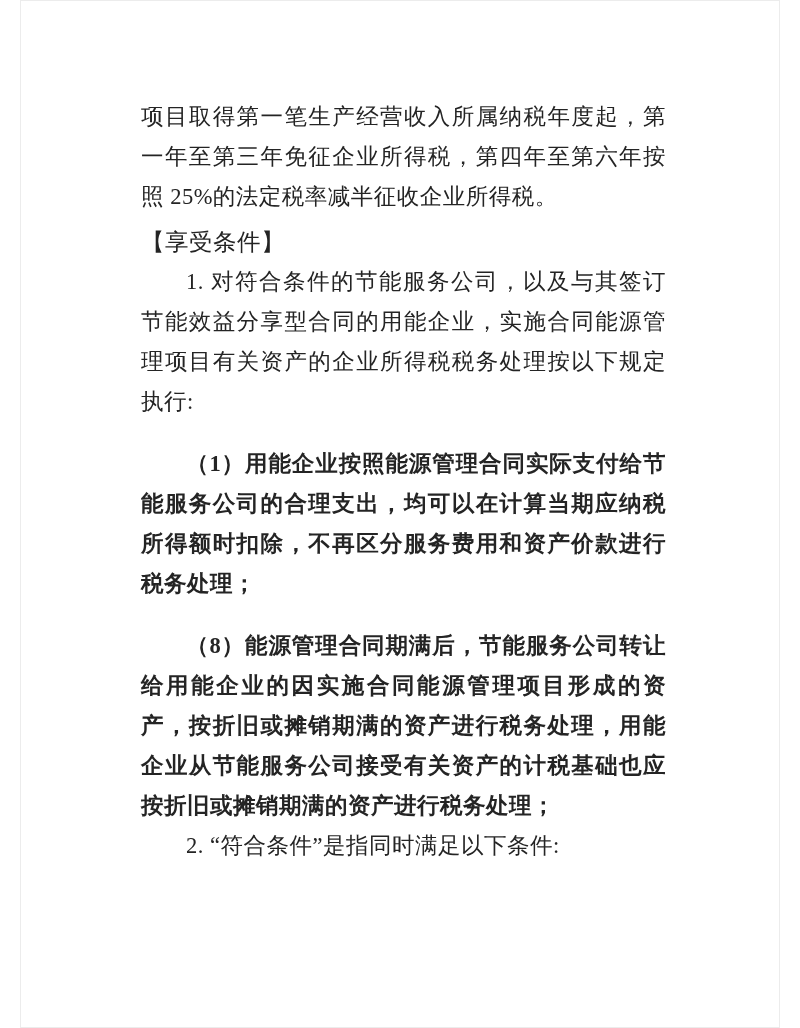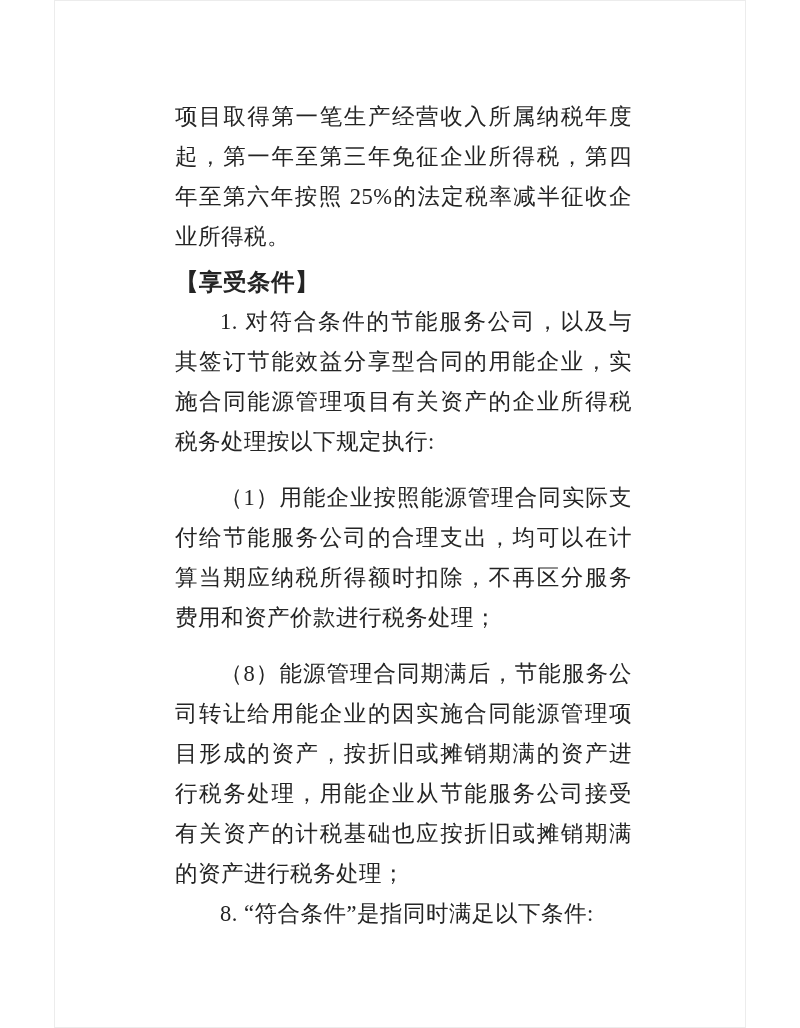--- a/index.html
+++ b/index.html
@@ -2,21 +2,21 @@
 <html style="--page-bg: #ffffff; --ink: #242424;"><head>
 <meta charset="utf-8">
 <style>
   html, body {
     margin: 0;
     padding: 0;
     background: #ffffff;
   }
   .doc-page {
     position: relative;
-    width: 692px;
+    width: 760px;
     height: 1028px;
     margin: 0 auto;
     background: var(--page-bg, #ffffff);
     box-sizing: border-box;
     border: 1px solid #ececec;
     padding: 96px 113px 0 120px;
     overflow: hidden;
     font-family: "Liberation Serif", "DejaVu Serif", serif;
     color: var(--ink, #242424);
   }
@@ -26,41 +26,42 @@
     line-height: 40px;
     text-align: justify;
     text-justify: inter-ideograph;
     letter-spacing: 0.5px;
     word-break: break-all;
   }
   .para--indent {
     text-indent: 2em;
   }
   .para--spaced {
-    margin-top: 16px;
+    margin-top: 22px;
+    font-weight: bold;
   }
   .heading {
     margin: 5px 0 0 0;
     font-size: 23.5px;
     line-height: 40px;
-    font-weight: bold;
+    font-weight: normal;
     text-align: left;
     letter-spacing: 0.5px;
   }
 </style>
 </head>
 <body>
 
 <div class="doc-page">
   <p class="para">项目取得第一笔生产经营收入所属纳税年度起，第一年至第三年免征企业所得税，第四年至第六年按照 25%的法定税率减半征收企业所得税。</p>
 
   <h2 class="heading">【享受条件】</h2>
 
   <p class="para para--indent">1. 对符合条件的节能服务公司，以及与其签订节能效益分享型合同的用能企业，实施合同能源管理项目有关资产的企业所得税税务处理按以下规定执行:</p>
 
   <p class="para para--indent para--spaced">（1）用能企业按照能源管理合同实际支付给节能服务公司的合理支出，均可以在计算当期应纳税所得额时扣除，不再区分服务费用和资产价款进行税务处理；</p>
 
   <p class="para para--indent para--spaced">（8）能源管理合同期满后，节能服务公司转让给用能企业的因实施合同能源管理项目形成的资产，按折旧或摊销期满的资产进行税务处理，用能企业从节能服务公司接受有关资产的计税基础也应按折旧或摊销期满的资产进行税务处理；</p>
 
 
-  <p class="para para--indent">8. “符合条件”是指同时满足以下条件:</p>
+  <p class="para para--indent">2. “符合条件”是指同时满足以下条件:</p>
 
 </div>
 
 </body></html>

